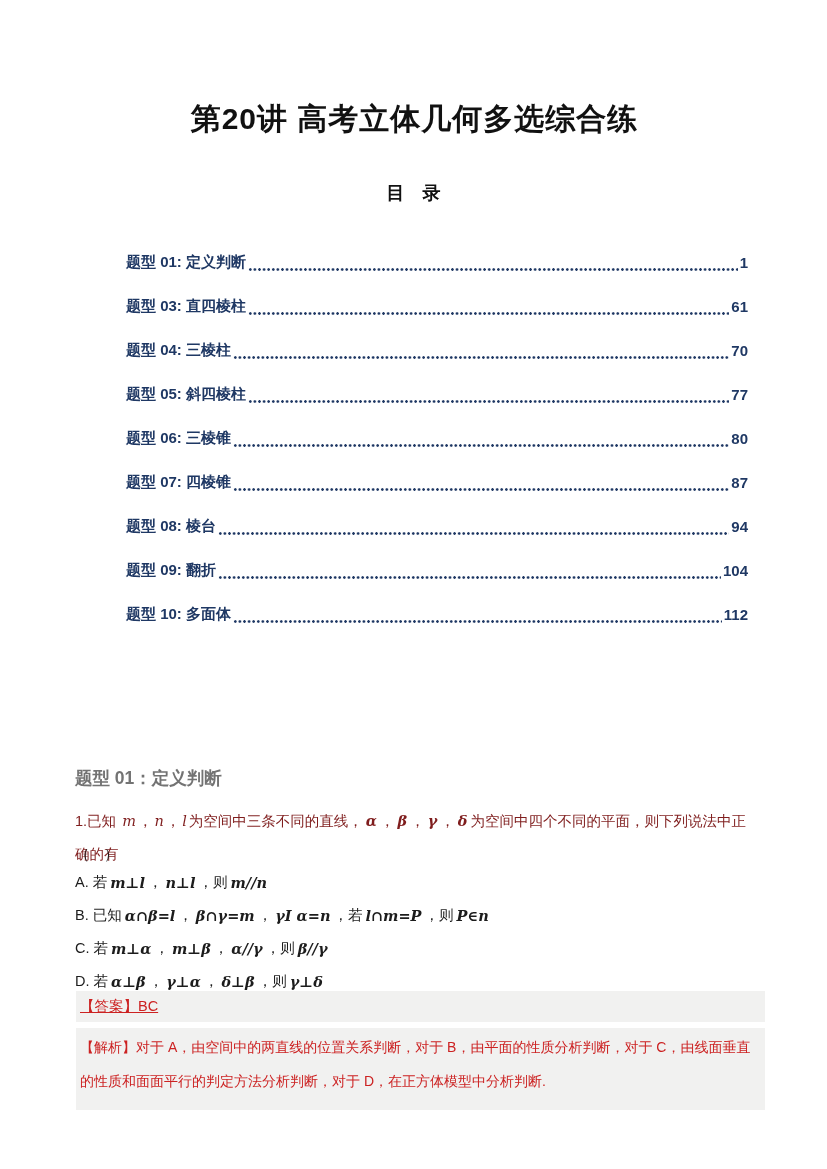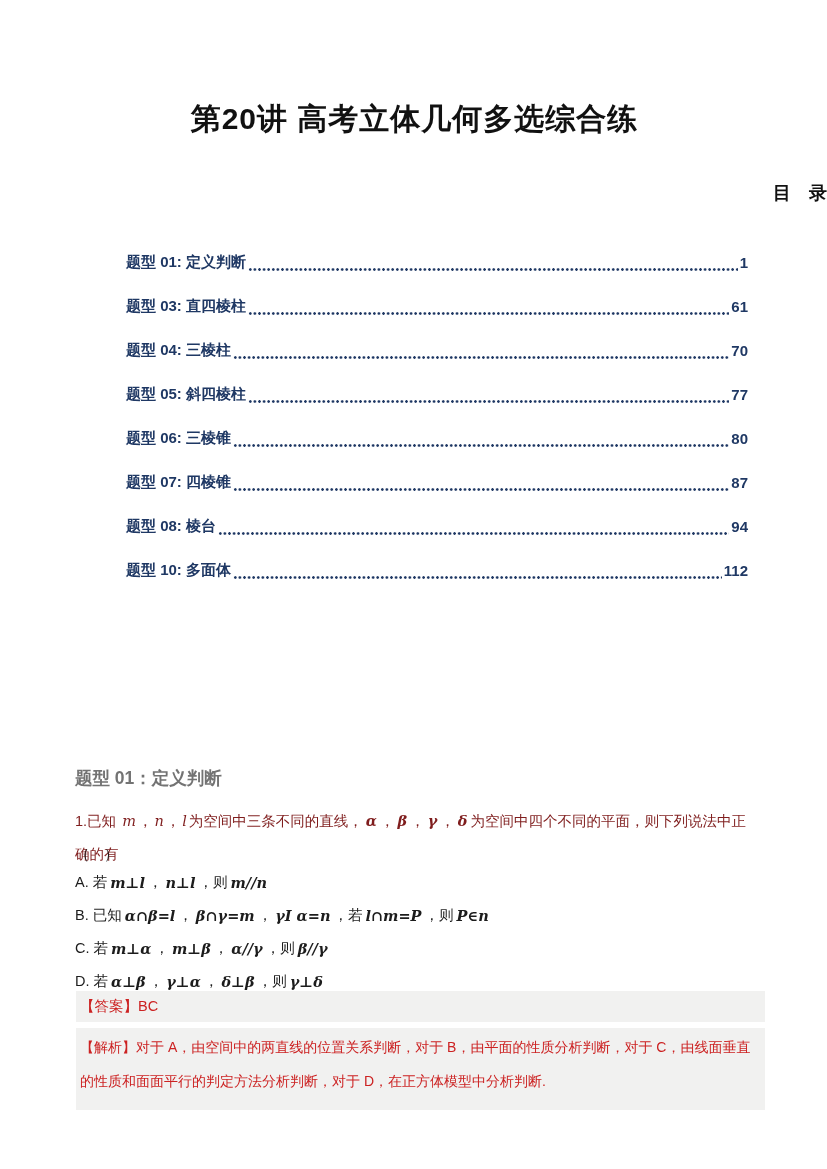--- a/index.html
+++ b/index.html
@@ -12,21 +12,21 @@
     overflow:hidden;
   }
   .title{
     position:absolute;top:99px;left:1px;width:100%;
     text-align:center;
     font-size:30px;font-weight:700;color:#111111;
     letter-spacing:1px;
   }
   .toc-heading{
     position:absolute;top:181px;left:0;width:100%;
-    text-align:right;
+    text-align:center;
     font-size:18px;font-weight:700;color:#111111;
   }
   .toc{
     position:absolute;top:240px;left:108px;right:79px;
   }
   .toc-row{
     height:44px;display:flex;align-items:center;
     cursor:pointer;
     margin-left:18px;
   }
@@ -72,21 +72,21 @@
   .mathi{
     font-family:"DejaVu Serif","Liberation Serif",serif;
     font-style:italic;font-weight:400;
     margin:0 2px;font-size:14.5px;
   }
   .answer-box{
     position:absolute;top:991px;left:76px;width:689px;height:31px;
     background:var(--ansbg);
     display:flex;align-items:center;
     box-sizing:border-box;padding-left:4px;
-    font-size:14.5px;color:var(--red);
+    font-size:14.5px;color:var(--red);text-decoration:underline;
   }
   .analysis-box{
     position:absolute;top:1028px;left:76px;width:689px;
     background:var(--ansbg);
     box-sizing:border-box;padding:2px 4px 12px 4px;
     font-size:14px;line-height:34px;color:var(--red);
   }
 </style>
 </head>
 <body>
@@ -122,20 +122,25 @@
       </div>
       <div class="toc-row">
         <span class="toc-label">题型 07: 四棱锥</span>
         <span class="toc-leader"></span>
         <span class="toc-page">87</span>
       </div>
       <div class="toc-row">
         <span class="toc-label">题型 08: 棱台</span>
         <span class="toc-leader"></span>
         <span class="toc-page">94</span>
+      </div>
+      <div class="toc-row">
+        <span class="toc-label">题型 09: 翻折</span>
+        <span class="toc-leader"></span>
+        <span class="toc-page">104</span>
       </div>
       <div class="toc-row">
         <span class="toc-label">题型 10: 多面体</span>
         <span class="toc-leader"></span>
         <span class="toc-page">112</span>
       </div>
     </div>
   <div class="section-heading">题型 01：定义判断</div>
   <div class="question"><span>1.已知 </span><span class="mathi">m</span><span>，</span><span class="mathi">n</span><span>，</span><span class="mathi">l</span><span>为空间中三条不同的直线，</span><span class="math">α</span><span>，</span><span class="math">β</span><span>，</span><span class="math">γ</span><span>，</span><span class="math">δ</span><span>为空间中四个不同的平面，则下列说法中正确的有</span></div>
   <div class="parens">（　）</div>

